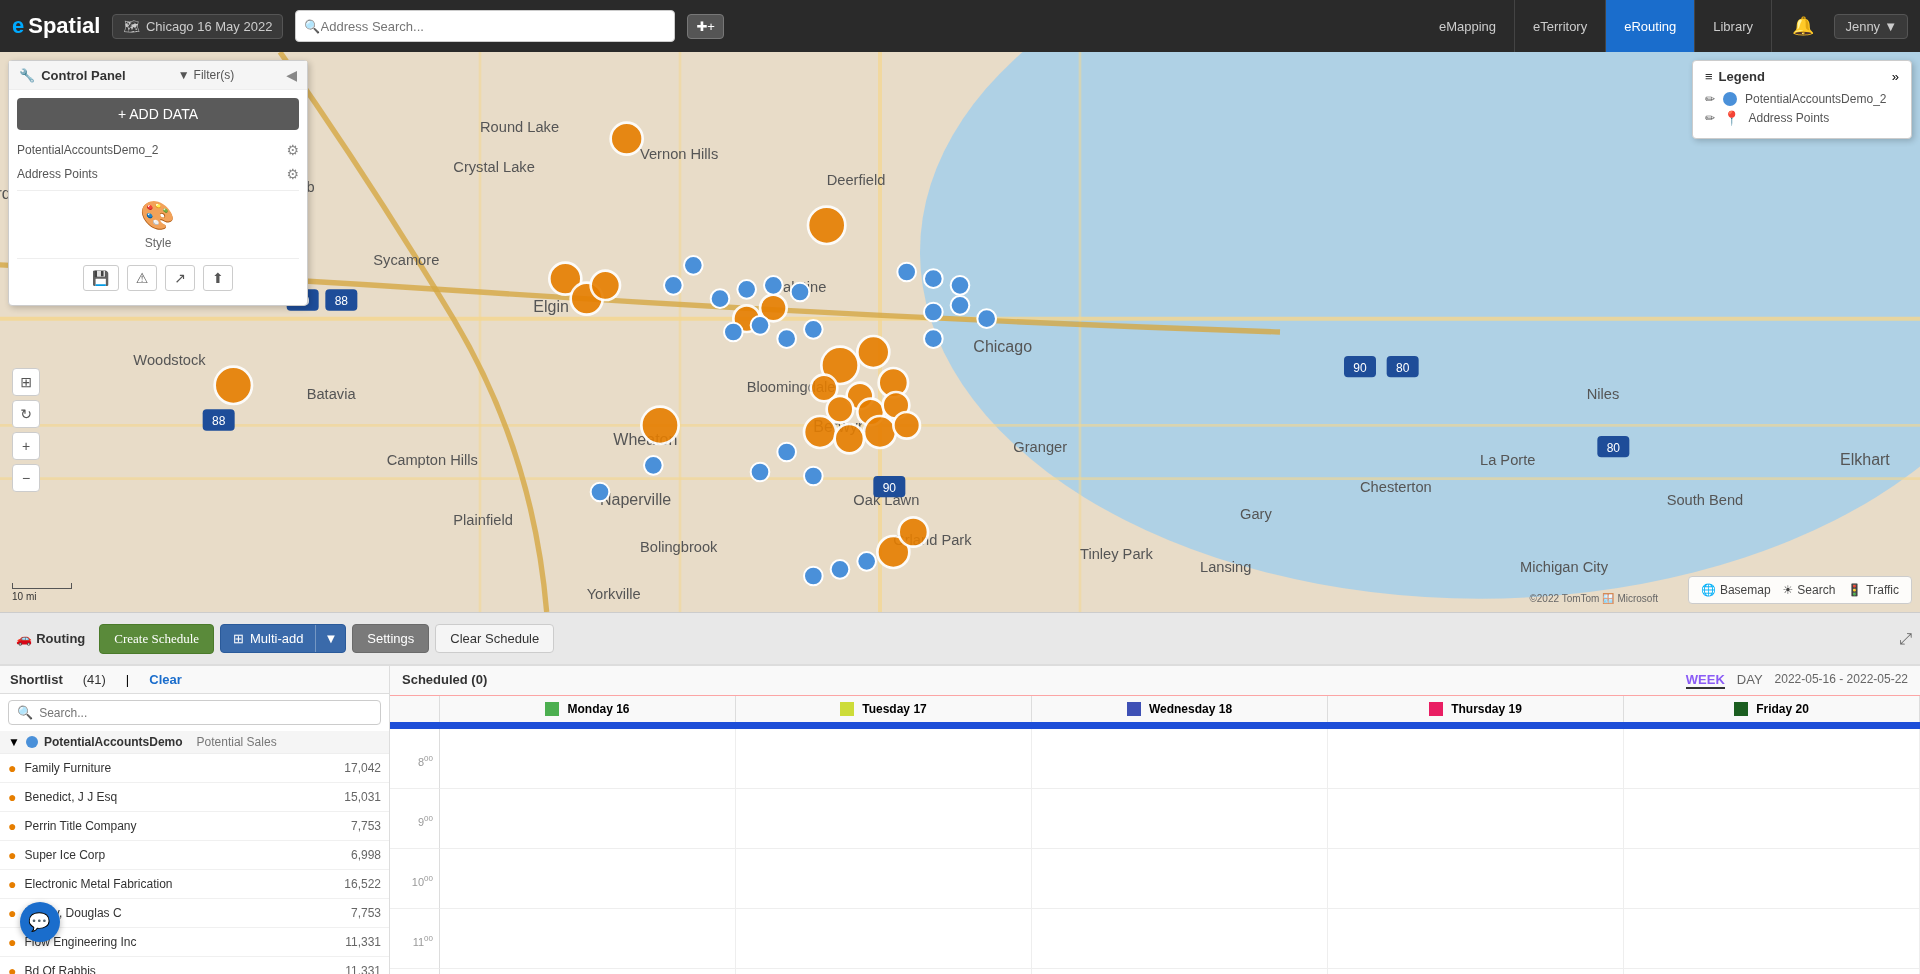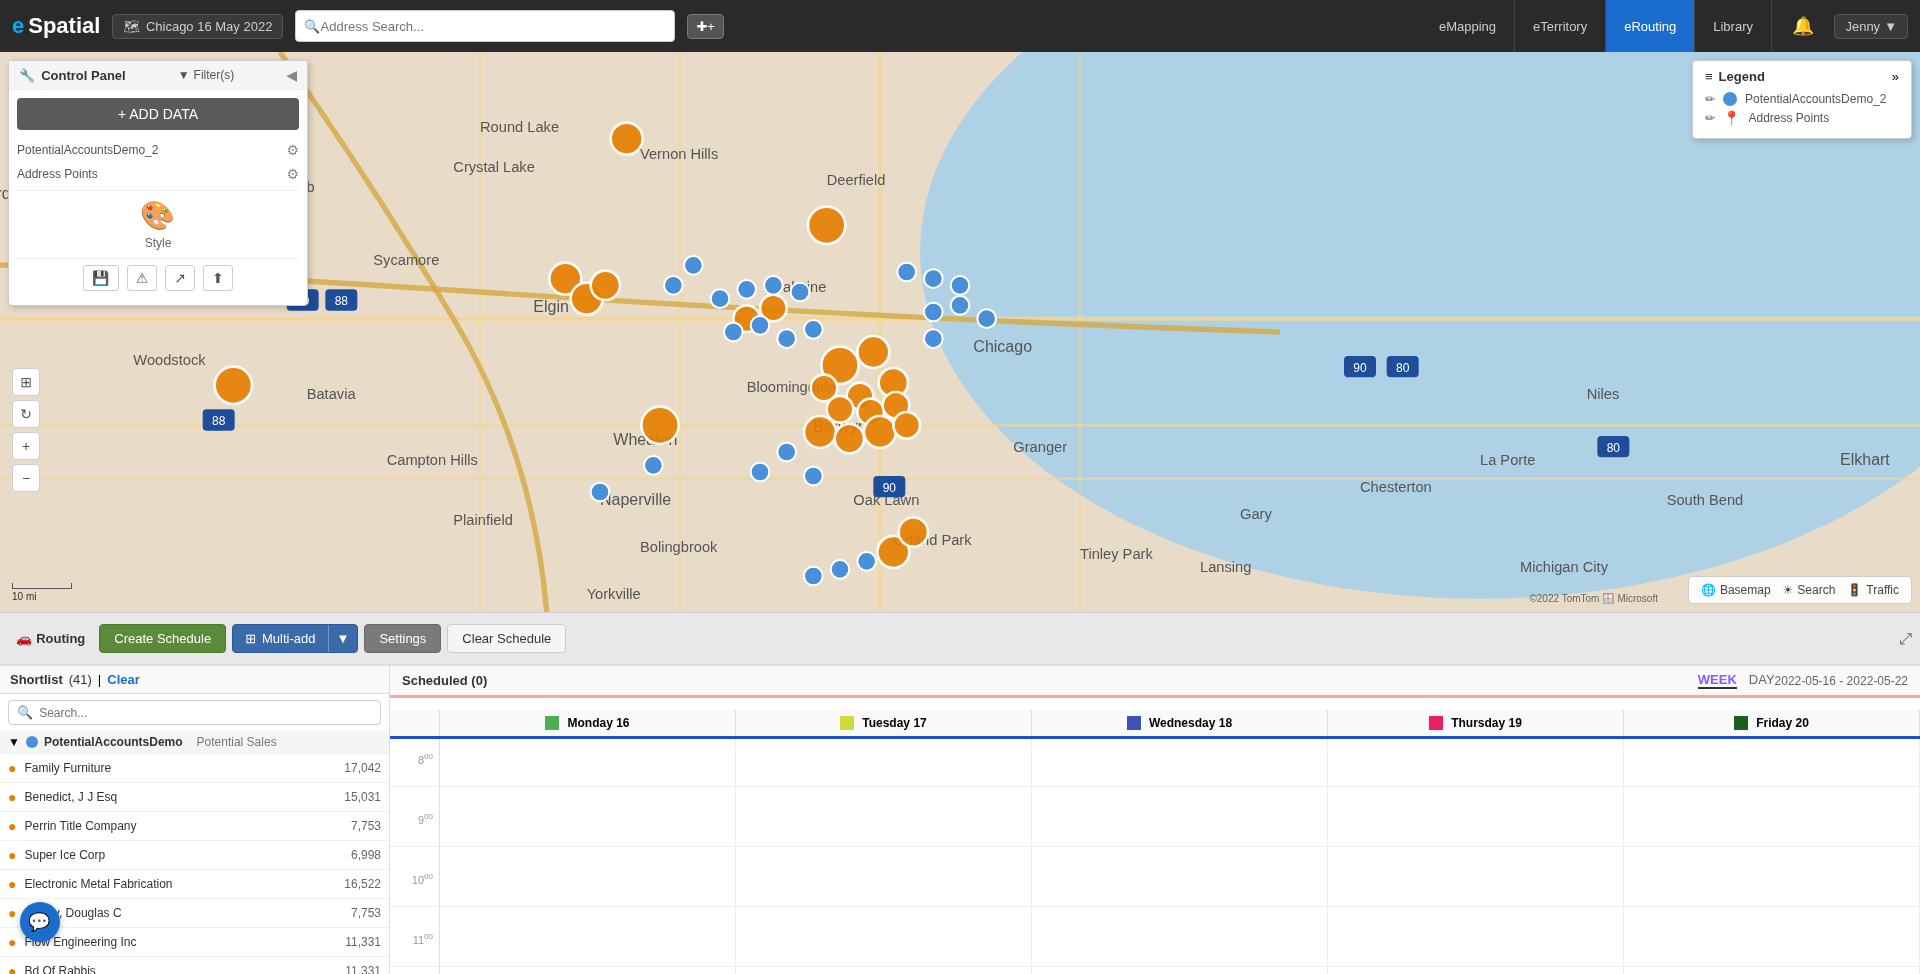--- a/index.html
+++ b/index.html
@@ -138,41 +138,41 @@
     }
     #routing-label {
       display: flex; align-items: center; gap: 4px; font-size: 13px; font-weight: bold;
       color: #333; padding: 0 8px;
     }
     .tb-btn {
       padding: 6px 14px; border-radius: 4px; border: 1px solid #ccc;
       cursor: pointer; font-size: 13px; background: #f5f5f5; color: #333;
       display: flex; align-items: center; gap: 6px;
     }
-    .tb-btn.green { background: #5a8a3a; color: #fff; border-color: #4a7a2a; }
+    .tb-btn.green { background: #5a8a3a; color: #fff; border-color: #4a7a2a; font-family: Liberation Serif, serif; }
     .tb-btn.gray { background: #7a7a7a; color: #fff; border-color: #6a6a6a; }
     .multi-add-wrapper {
       display: flex; align-items: stretch; background: #3a6aaa; color: #fff;
       border: 1px solid #2a5a9a; border-radius: 4px; overflow: hidden;
     }
     .multi-add-main { padding: 6px 12px; cursor: pointer; display: flex; align-items: center; gap: 6px; font-size: 13px; }
     .multi-add-arrow { padding: 6px 8px; cursor: pointer; border-left: 1px solid rgba(255,255,255,0.3); display: flex; align-items: center; }
     .tb-spacer { flex: 1; }
     #expand-btn { cursor: pointer; font-size: 16px; color: #666; }
 
     
     #lower-panel { display: flex; height: 310px; background: #fff; border-top: 2px solid #ddd; }
 
     
     #shortlist-panel {
       width: 390px; min-width: 390px; border-right: 1px solid #ddd;
       display: flex; flex-direction: column;
     }
     #shortlist-header {
-      padding: 6px 10px; border-bottom: 1px solid #ddd; display: flex; align-items: center; gap: 6px;
+      padding: 6px 10px; border-bottom: 1px solid #ddd; display: flex; align-items: center; gap: 20px;
       background: #f9f9f9;
     }
     #shortlist-title { font-size: 13px; font-weight: bold; color: #333; }
     #shortlist-count { color: #333; font-size: 13px; }
     #shortlist-clear { color: #1a6dcc; font-size: 13px; cursor: pointer; font-weight: bold; }
     #shortlist-search {
       margin: 6px 8px; display: flex; align-items: center; gap: 6px;
       background: #fff; border: 1px solid #ccc; border-radius: 4px; padding: 4px 8px;
     }
     #shortlist-search input { border: none; outline: none; flex: 1; font-size: 12px; }
@@ -188,31 +188,31 @@
       display: flex; align-items: center; padding: 6px 8px; border-bottom: 1px solid #f0f0f0;
       gap: 8px; font-size: 12px;
     }
     .item-pin { color: #e67e00; font-size: 14px; }
     .item-name { flex: 1; color: #333; }
     .item-value { color: #666; font-size: 12px; min-width: 50px; text-align: right; }
 
     
     #scheduled-panel { flex: 1; display: flex; flex-direction: column; overflow: hidden; }
     #scheduled-header {
-      display: flex; align-items: center; padding: 6px 12px; border-bottom: 3px solid #fca5a5;
-      background: #f9f9f9; 
+      display: flex; padding: 6px 12px; border-bottom: 1px solid #fca5a5;
+      background: #f9f9f9; gap: 12px;
     }
     #scheduled-title { font-size: 13px; font-weight: bold; color: #333; flex: 1; }
     #week-day-toggle { display: flex; gap: 12px; }
     .toggle-btn { font-size: 13px; color: #666; cursor: pointer; }
     .toggle-btn.active { color: #8b5cf6; font-weight: bold; border-bottom: 2px solid #333; }
     #date-range { font-size: 12px; color: #666; margin-left: auto; }
     #schedule-grid { flex: 1; overflow-y: auto; position: relative; }
     #schedule-columns {
-      display: flex; border-bottom: 3px solid #1d4ed8; background: #f9f9f9; position: sticky; top: 12px; z-index: 10;
+      display: flex; border-bottom: 7px solid #1d4ed8; background: #f9f9f9; position: sticky; top: 0; z-index: 10;
     }
     .time-col-header { width: 50px; min-width: 50px; border-right: 1px solid #ddd; }
     .day-col-header {
       flex: 1; text-align: center; padding: 6px 4px; font-size: 12px; font-weight: bold;
       border-right: 1px solid #ddd; display: flex; align-items: center; justify-content: center; gap: 4px;
     }
     .schedule-body { display: flex; }
     .time-labels { width: 50px; min-width: 50px; }
     .time-slot { height: 60px; display: flex; align-items: center; padding-top: 4px; padding-right: 6px; justify-content: flex-end; font-size: 11px; color: #999; border-right: 1px solid #ddd; border-bottom: 1px solid #eee; }
     .day-cols { flex: 1; display: flex; }

